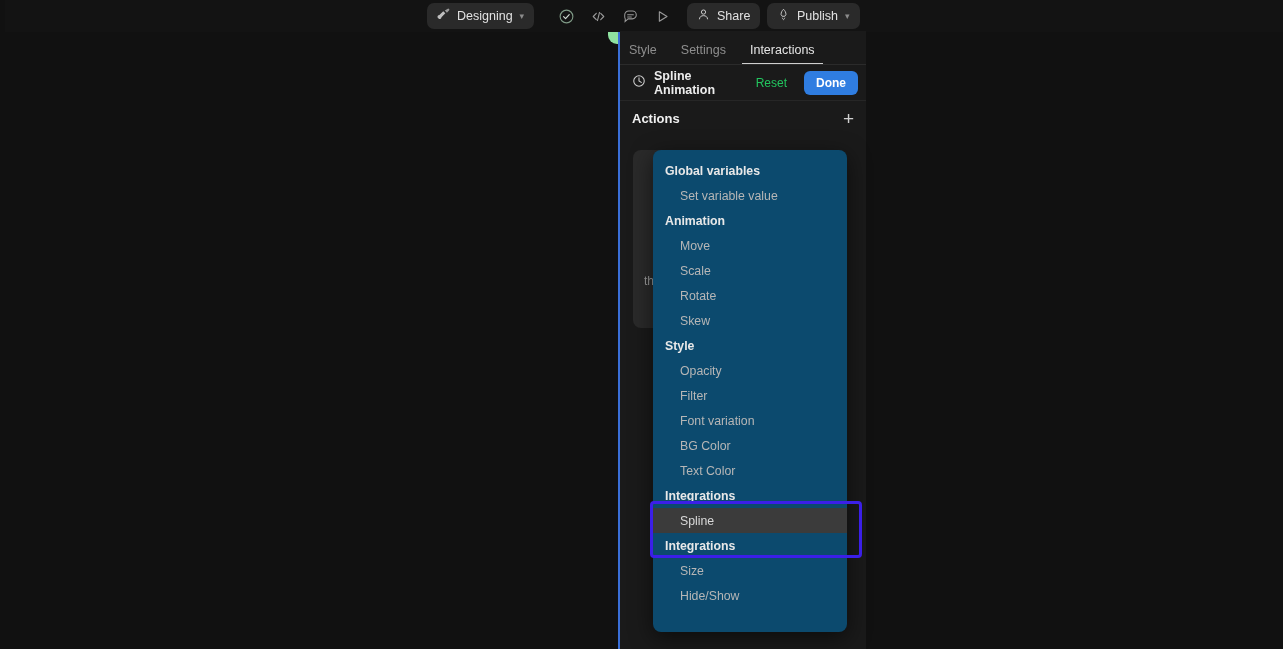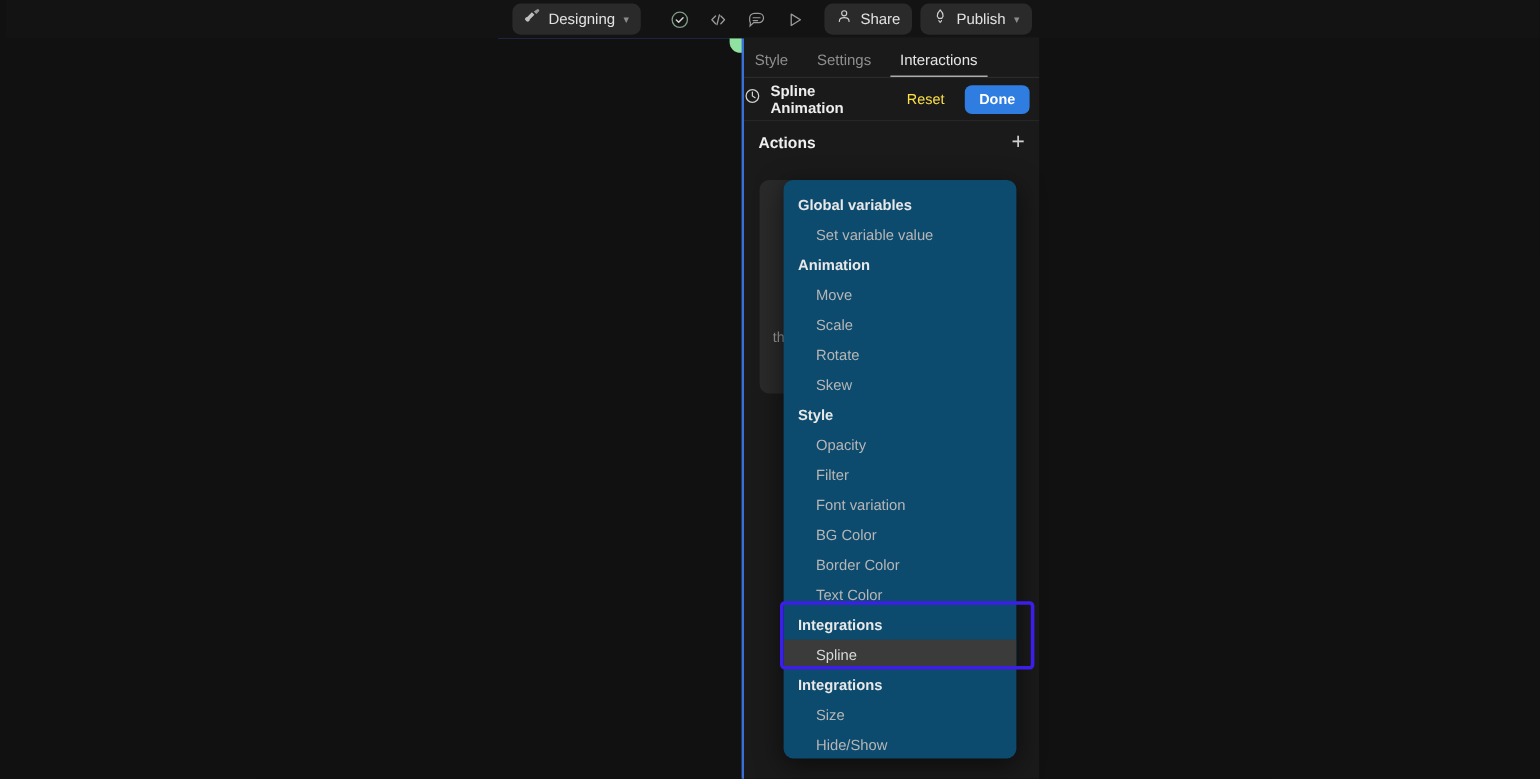--- a/index.html
+++ b/index.html
@@ -69,25 +69,25 @@
     cursor: pointer; position: relative;
   }
   .ptab.active { color: #e5e5e5; }
   .ptab.active::after {
     content: ""; position: absolute; left: -7px; right: -7px; bottom: 0;
     height: 1.5px; background: #cfcfcf;
   }
 
   .panel-sub {
     height: 36px; display: flex; align-items: center; gap: 8px;
-    padding: 0 8px 0 0; border-bottom: 1px solid #262626;
+    padding: 0 8px 0 12px; border-bottom: 1px solid #262626;
   }
   .sub-title { color: #ededed; font-size: 12.5px; font-weight: bold; flex: 1; }
   .btn-ghost {
-    background: transparent; color: #fde047; font-size: 12px;
+    background: transparent; color: #22c55e; font-size: 12px;
     padding: 4px 9px; border-radius: 6px; border: none; cursor: default;
     font-family: "Liberation Sans", sans-serif;
   }
   .btn-primary {
     background: #2f7de1; color: #ffffff; font-size: 12px; font-weight: bold;
     padding: 5px 12px; border-radius: 6px; border: none; cursor: pointer;
     font-family: "Liberation Sans", sans-serif;
   }
 
   .actions-head {
@@ -243,21 +243,20 @@
       <div class="mi group">Animation</div>
       <div class="mi item">Move</div>
       <div class="mi item">Scale</div>
       <div class="mi item">Rotate</div>
       <div class="mi item">Skew</div>
       <div class="mi group">Style</div>
       <div class="mi item">Opacity</div>
       <div class="mi item">Filter</div>
       <div class="mi item">Font variation</div>
       <div class="mi item">BG Color</div>
-      <div class="mi item">Border Color</div>
       <div class="mi item">Text Color</div>
       <div class="mi group">Integrations</div>
       <div class="mi item hover">Spline</div>
       <div class="mi group">Integrations</div>
       <div class="mi item">Size</div>
       <div class="mi item">Hide/Show</div>
     </div>
 
   <div class="hl-box"></div>
 </div>

